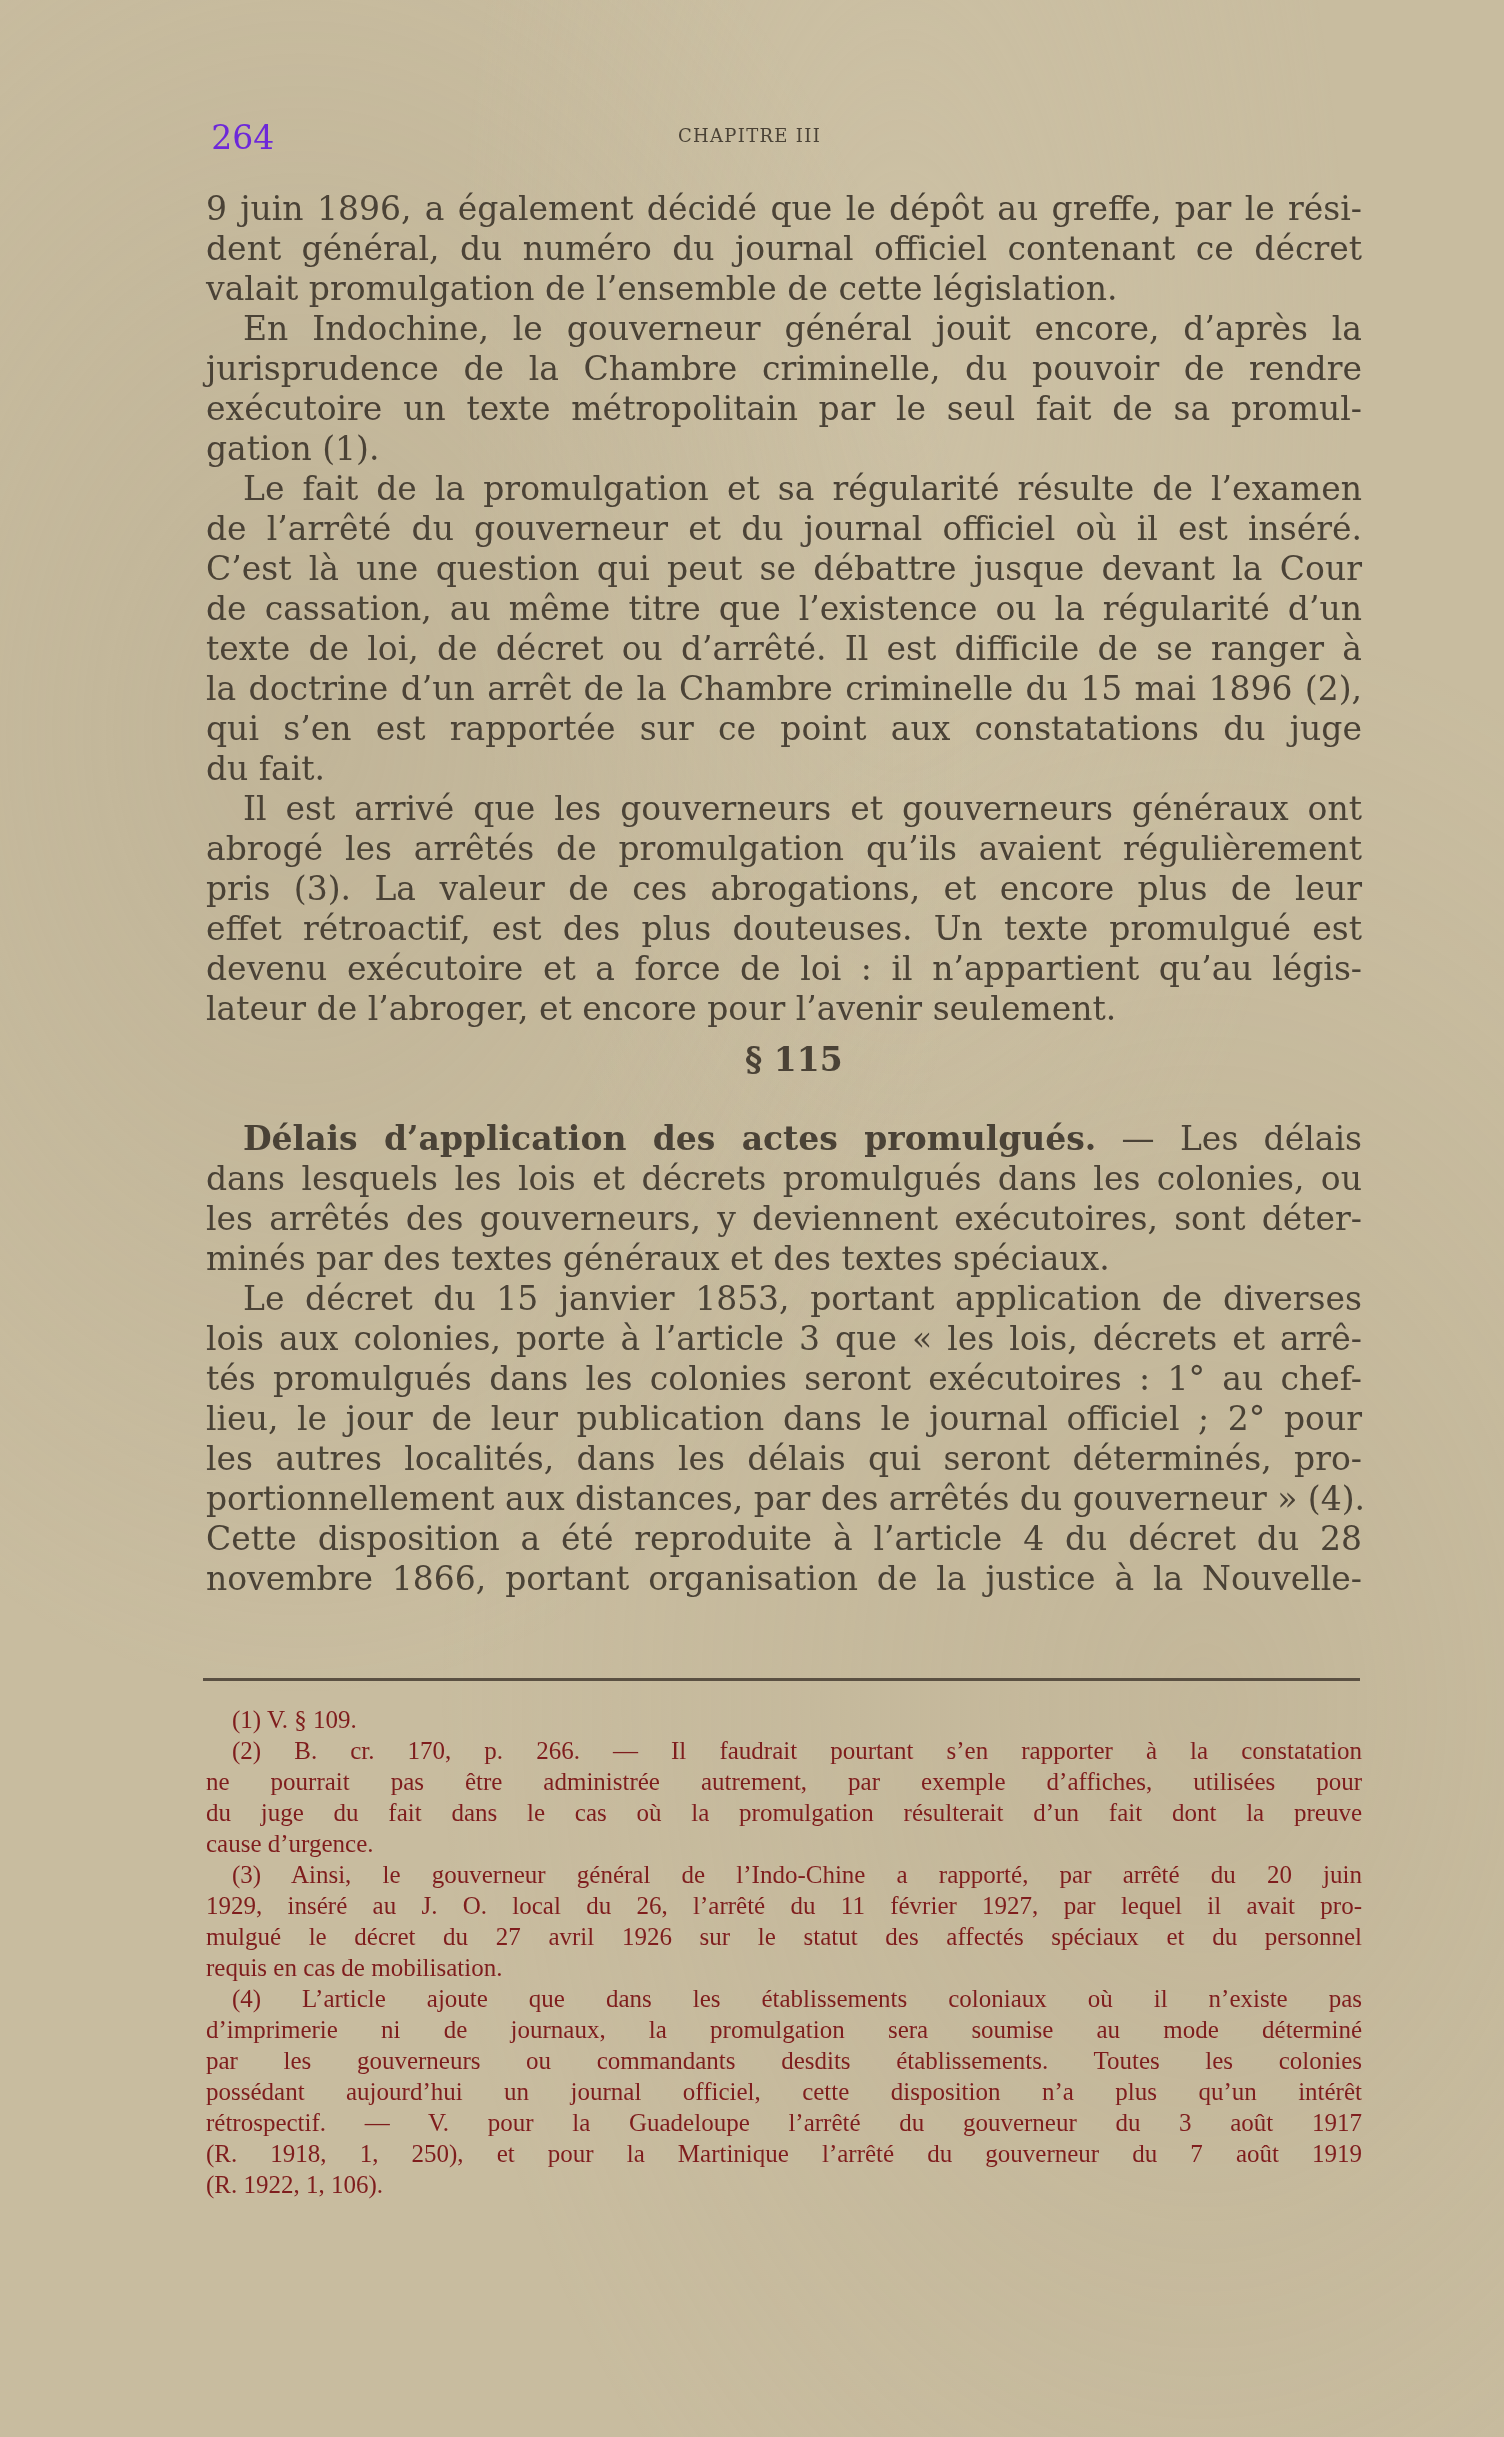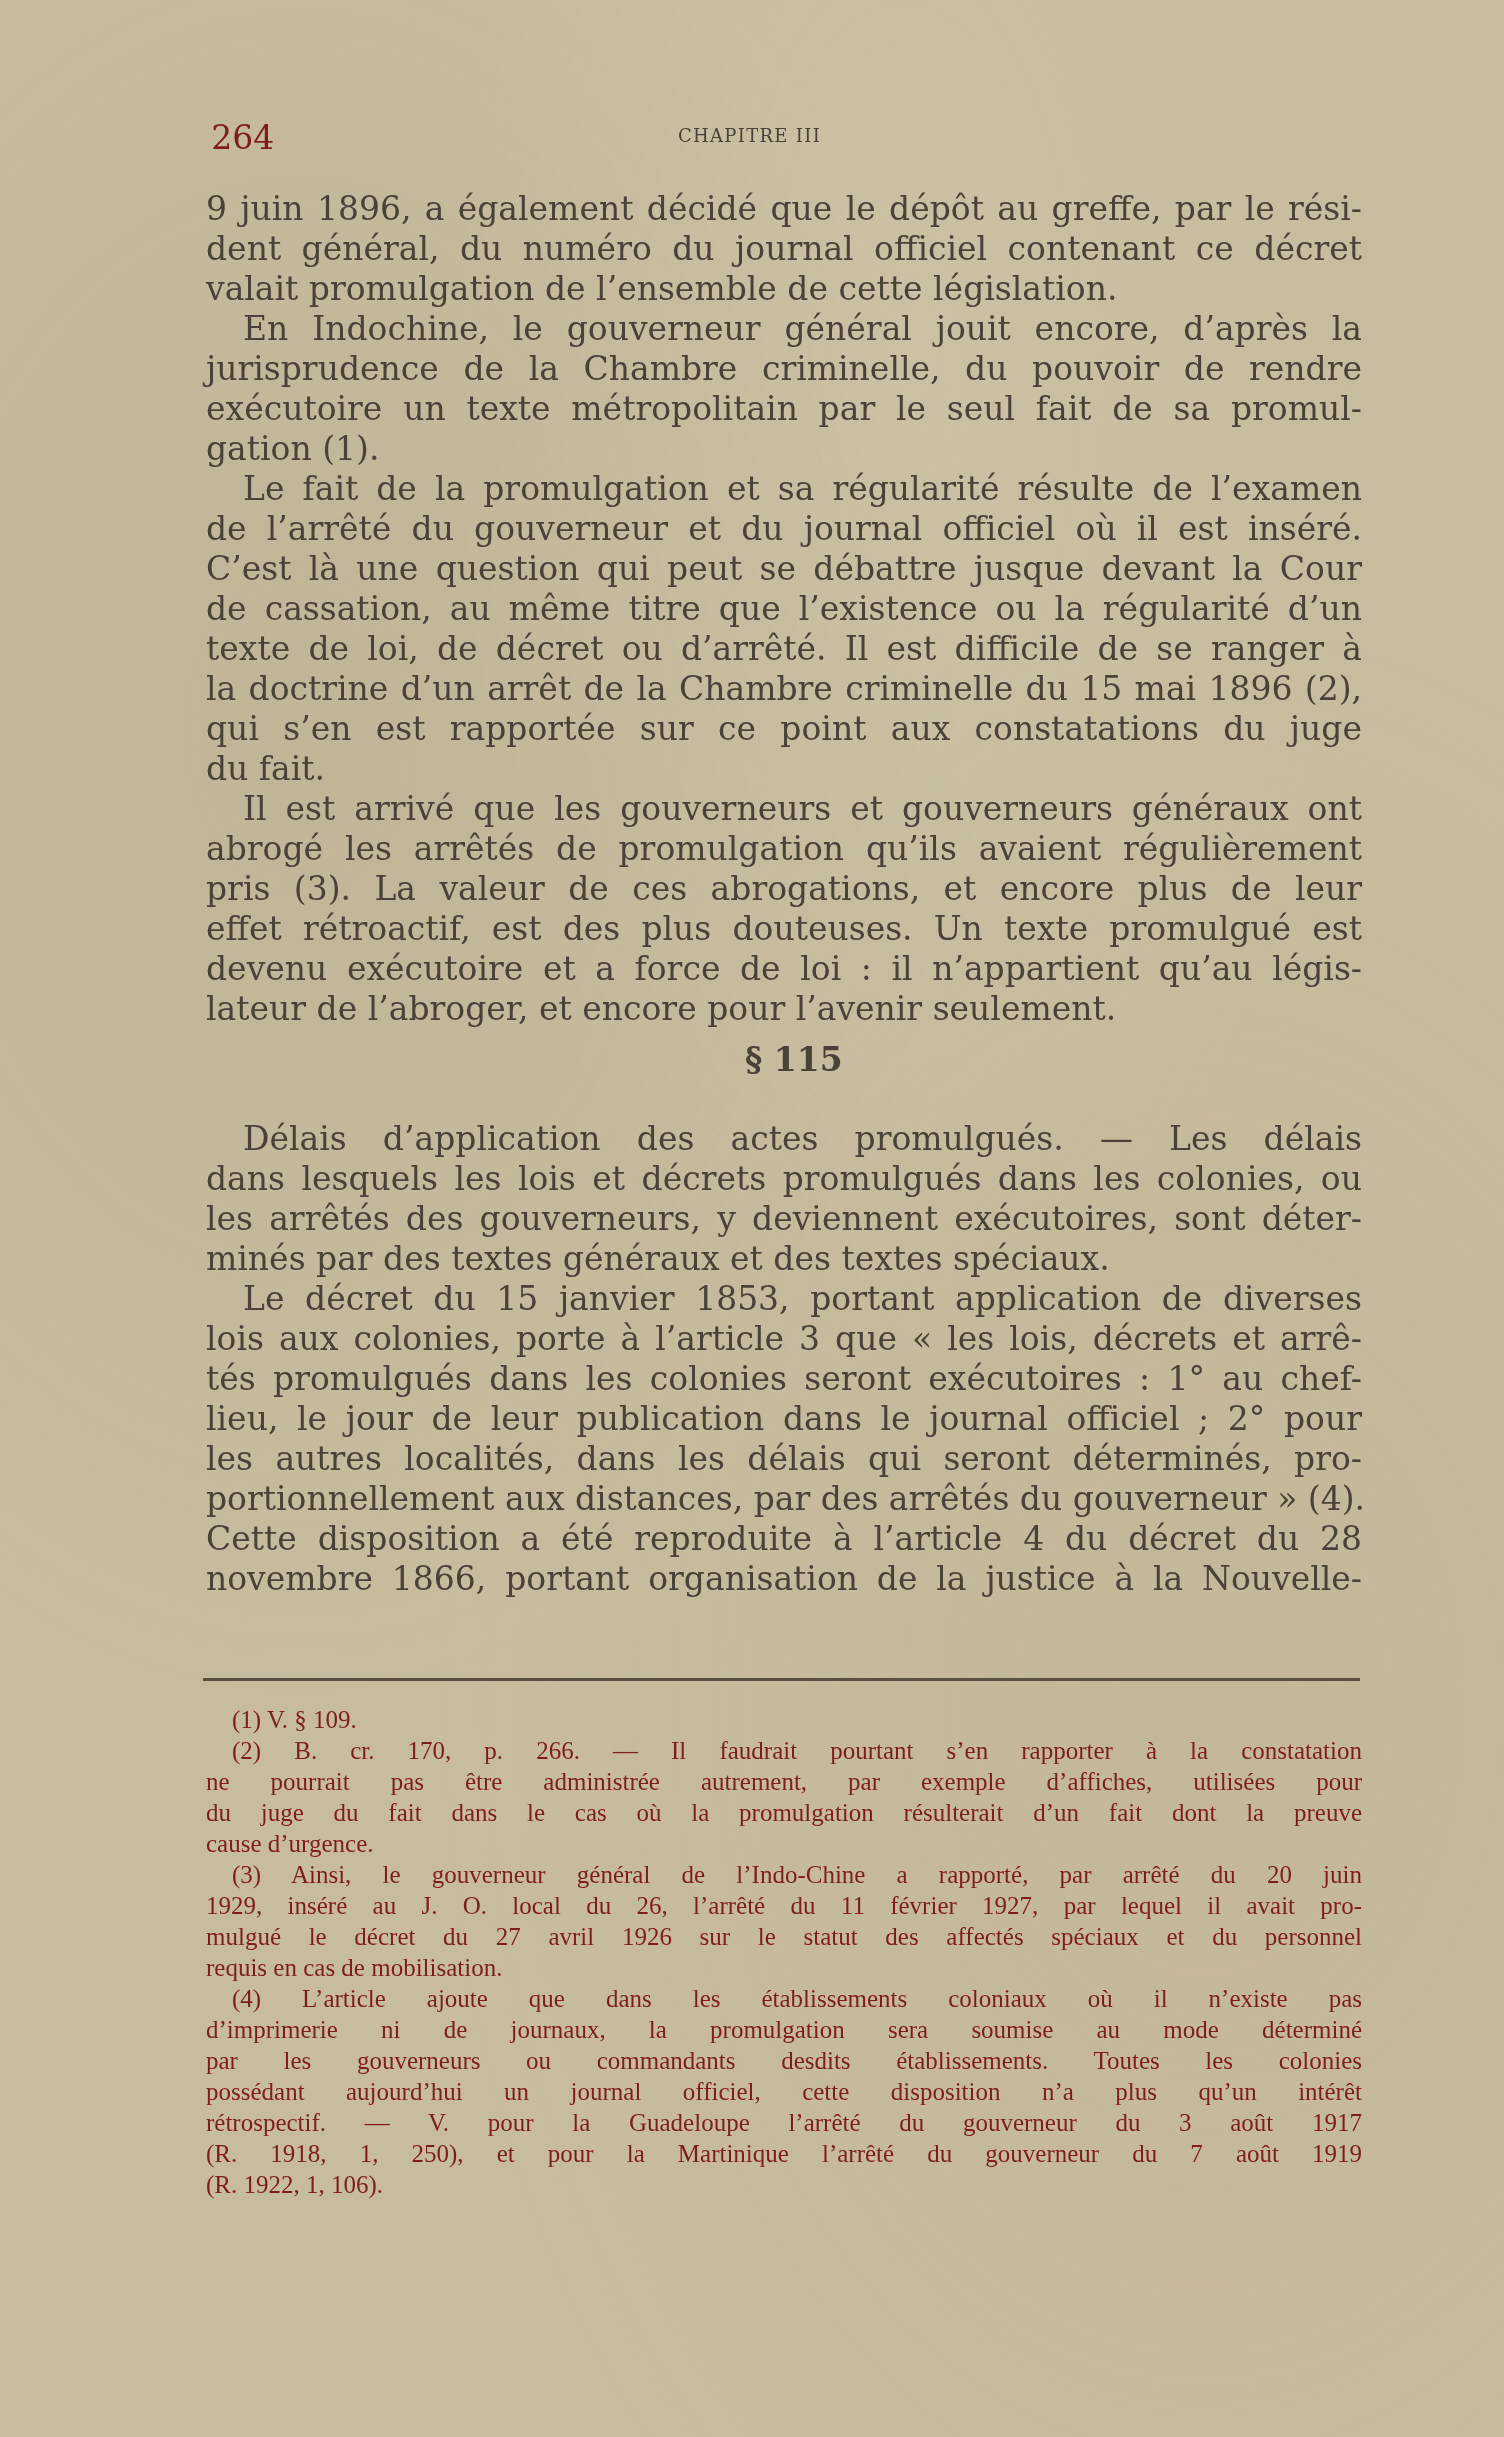--- a/index.html
+++ b/index.html
@@ -30,21 +30,21 @@
     top: 118px;
     left: 0;
     width: 1156px;
     height: 46px;
   }
   .page-number {
     position: absolute;
     left: 5.2px;
     top: 0;
     font-size: 33px;
-    color: #7f1d1d;
+    color: #6d28d9;
   }
   .running-title {
     position: absolute;
     left: 472px;
     top: 6.6px;
     font-size: 18px;
     letter-spacing: 1.3px;
     color: #4a4236;
   }
   .body-text {
@@ -76,21 +76,21 @@
     text-align: center;
     font-weight: bold;
     font-size: 33px;
     height: 40px;
     line-height: 40px;
     margin-top: 10.5px;
     margin-bottom: 39px;
     padding-left: 19.7px;
   }
   .bold {
-    font-weight: normal;
+    font-weight: bold;
   }
   .footnote-rule {
     position: absolute;
     left: -2.6px;
     top: 1678px;
     width: 1157px;
     height: 2.6px;
     background: #5a5042;
   }
   .footnotes {

